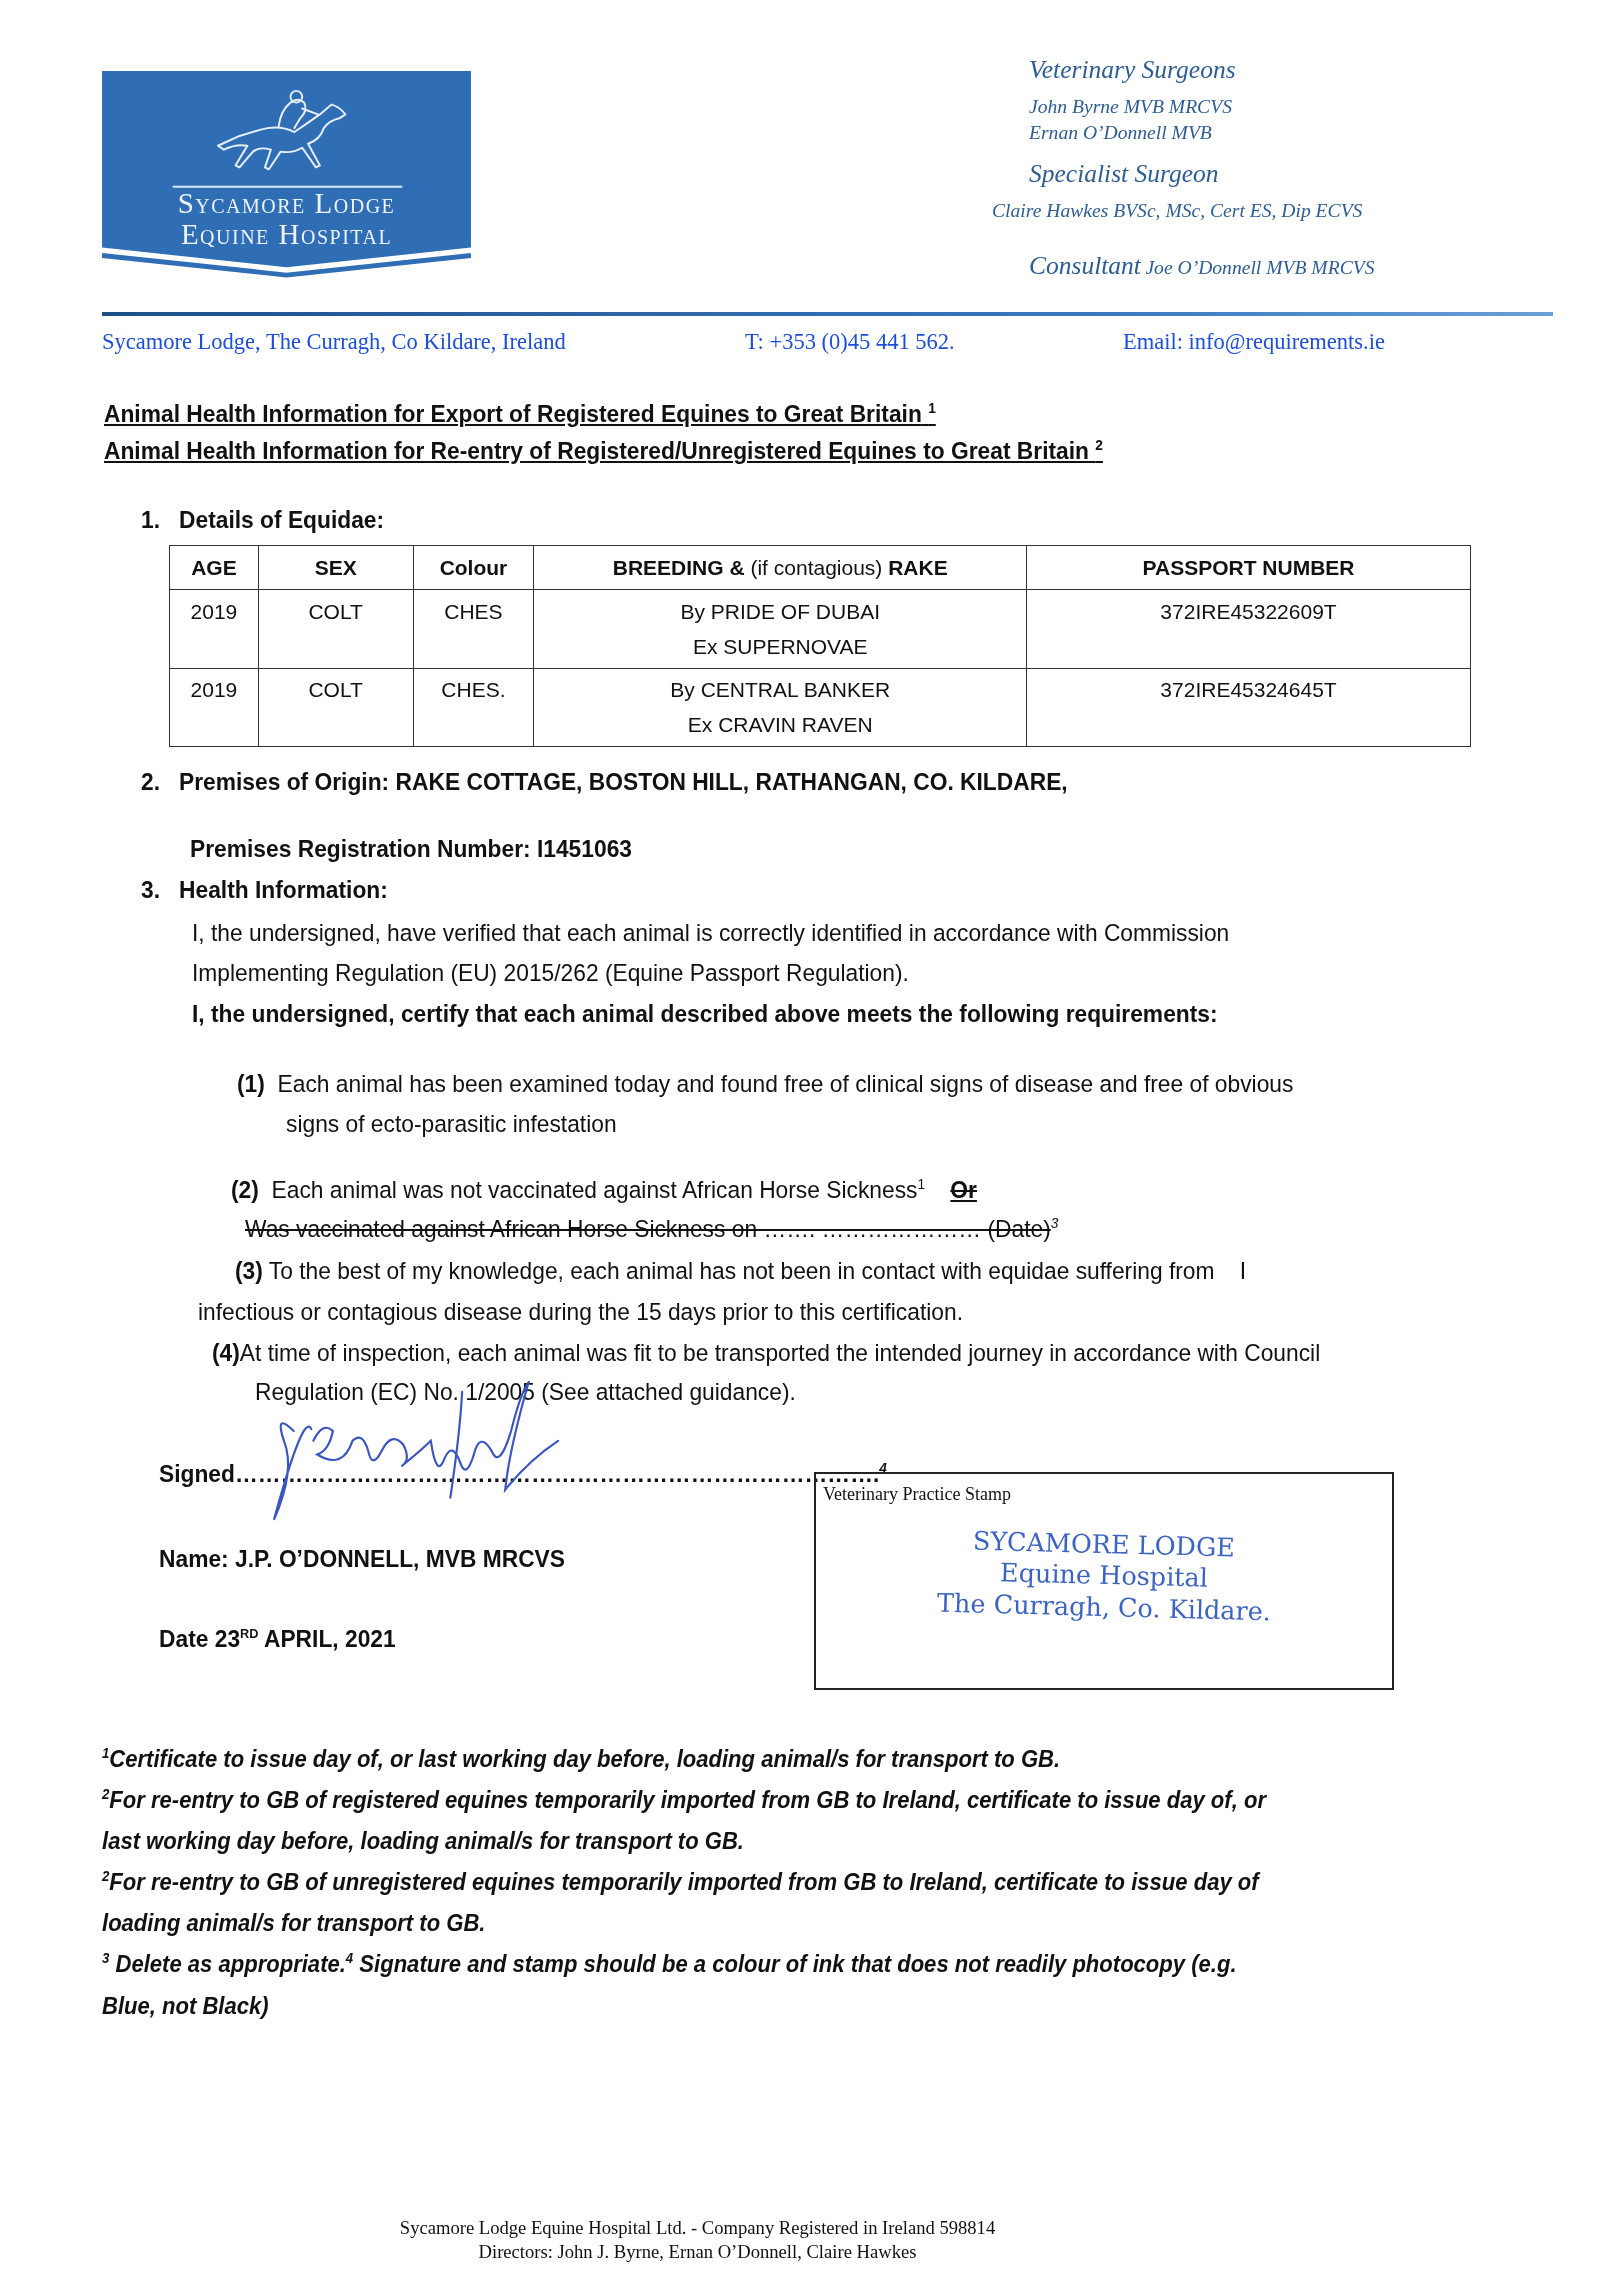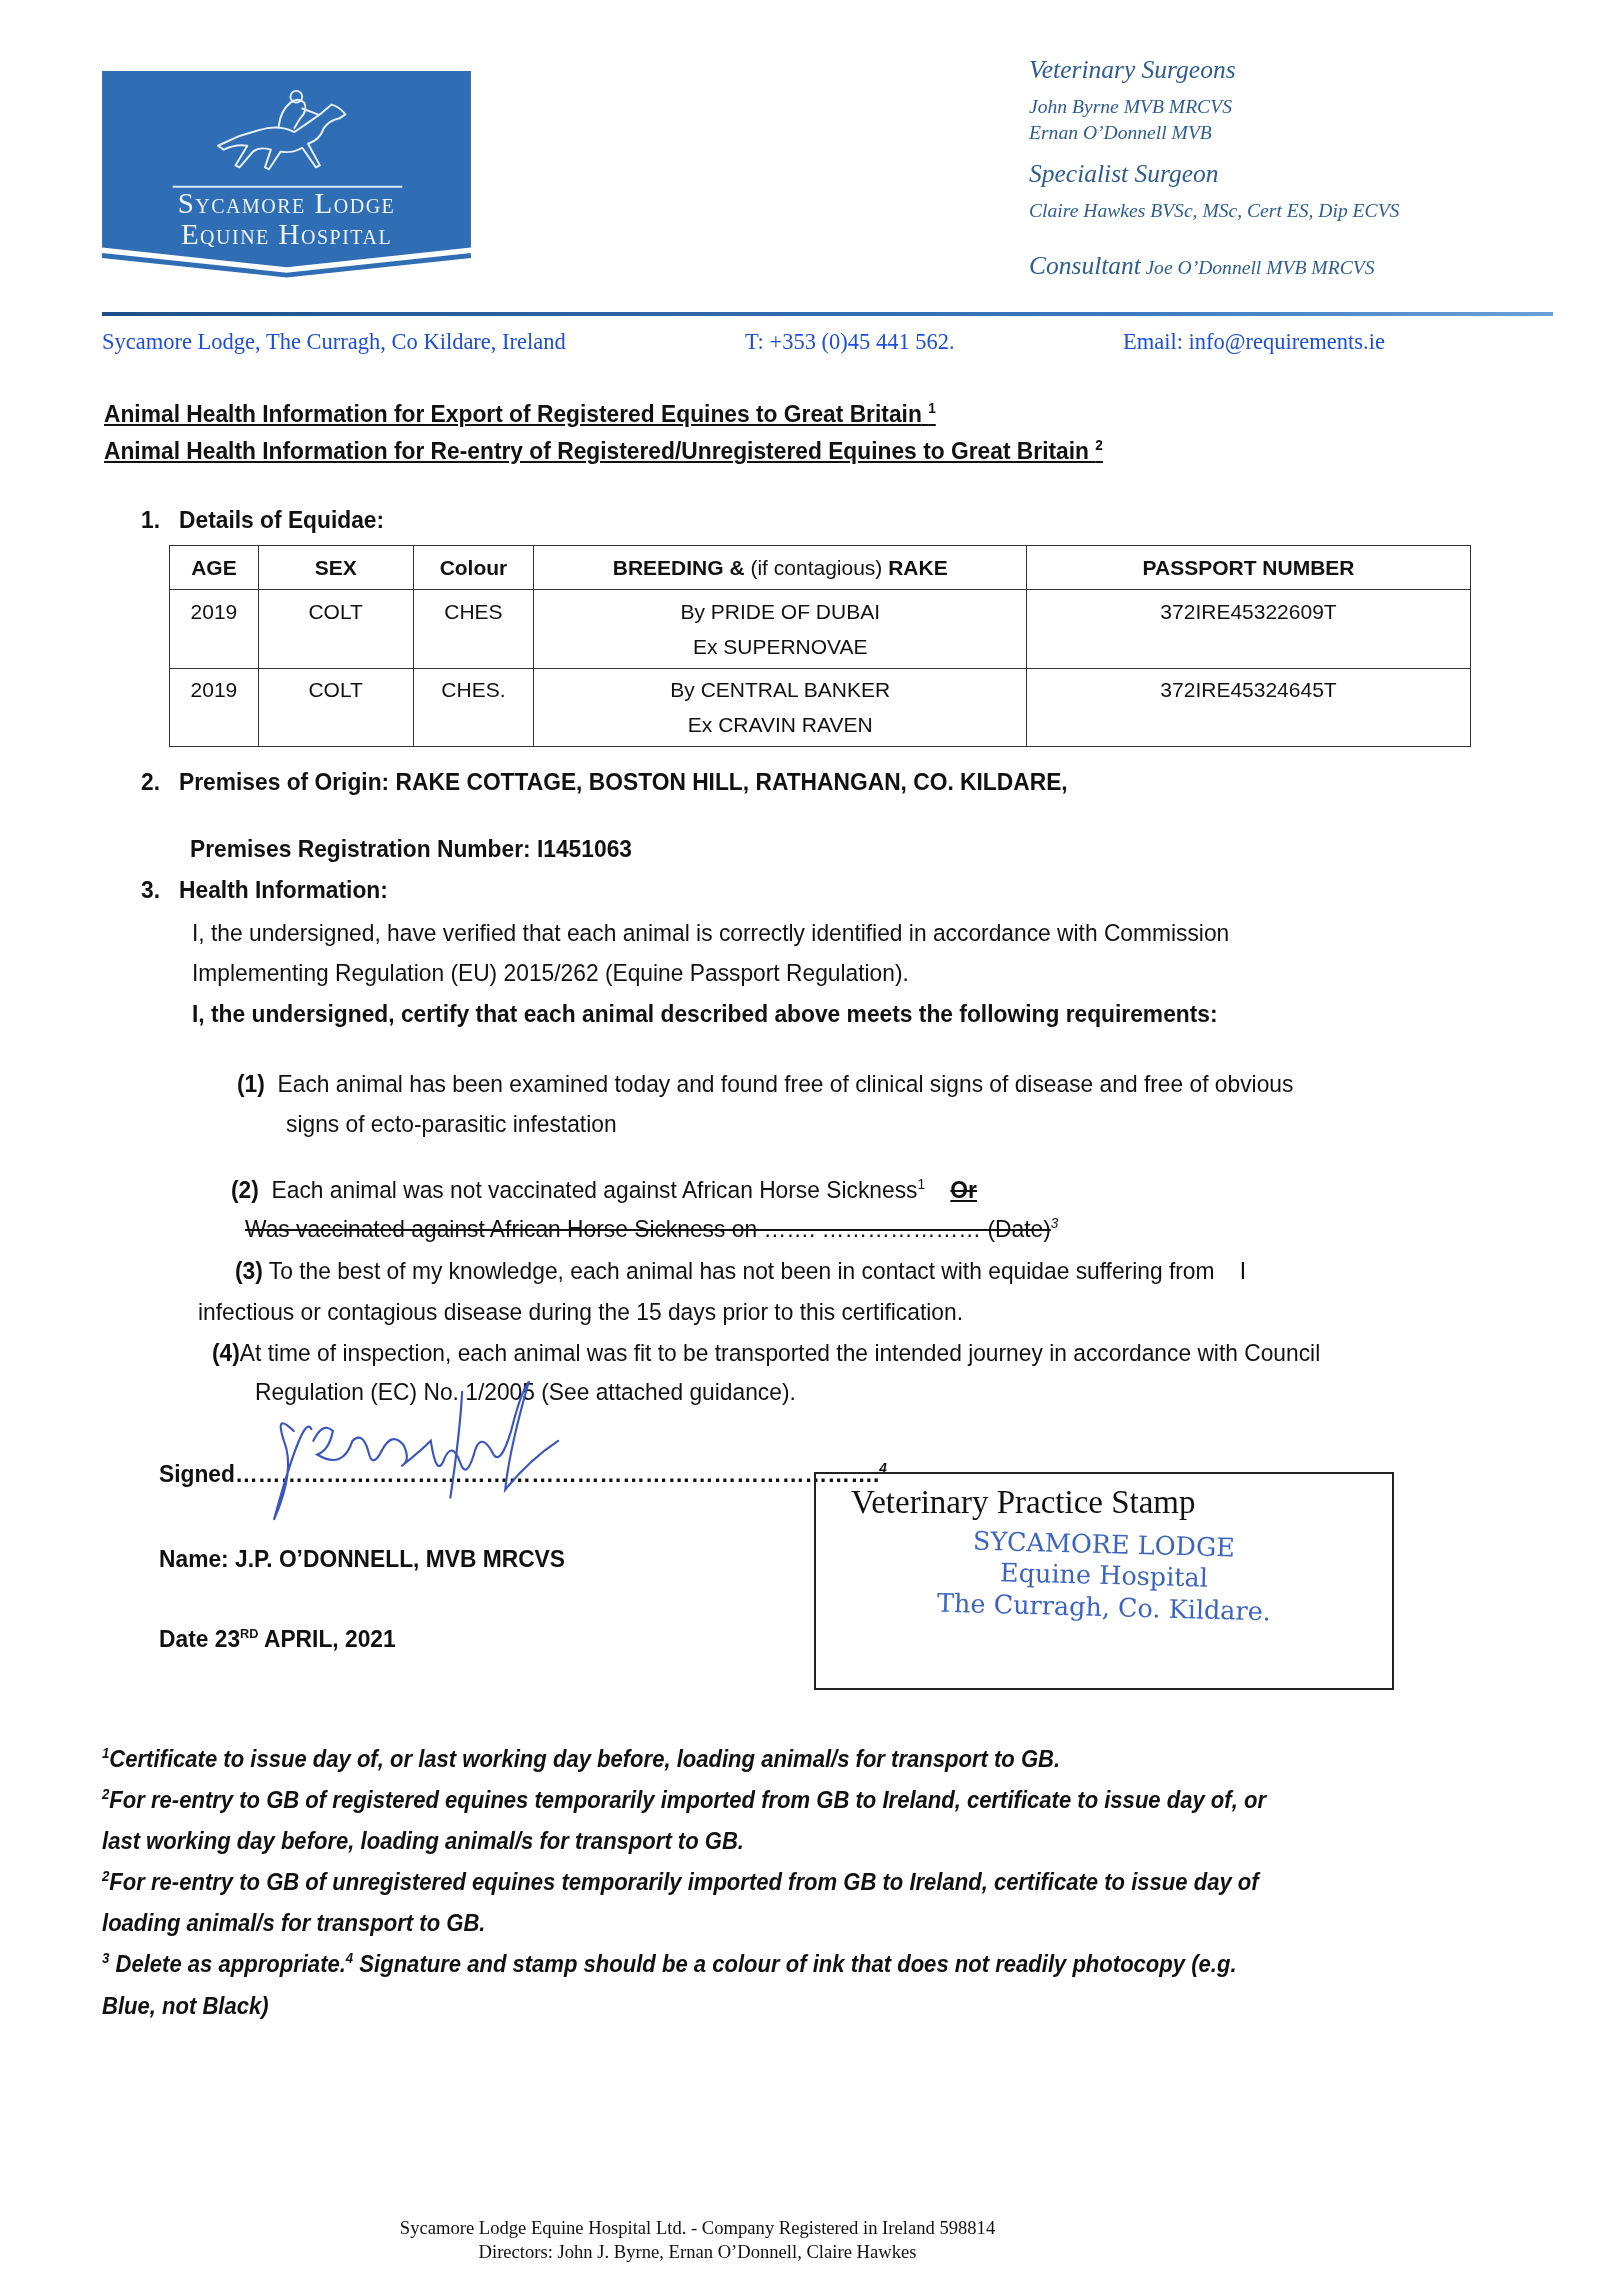--- a/index.html
+++ b/index.html
@@ -38,21 +38,21 @@
   #equidae-table td, #equidae-table th { border: 1.5px solid #333; font-size: 21px; text-align: center;
        vertical-align: top; padding: 3.9px 5.9px; line-height: 35px; font-weight: normal; }
   #equidae-table th { font-weight: bold; }
   .c-age { width: 76px; } .c-sex { width: 142px; } .c-col { width: 108px; }
   .c-breed { width: 480px; } .c-pass { width: 431px; }
 
   .strike { text-decoration: line-through; }
   .bold { font-weight: bold; }
 
   #stamp-box { left: 814px; top: 1472px; width: 576px; height: 214px; border: 2px solid #222; }
-  #stamp-box .label { position: absolute; left: 35px; top: 9.8px; font-family: "Liberation Serif", serif; font-size: 33px; }
+  #stamp-box .label { position: absolute; left: 7px; top: 9.8px; font-family: "Liberation Serif", serif; font-size: 18px; }
   #stamp-box .st { position: absolute; left: 0; width: 576px; text-align: center;
                    font-family: "DejaVu Serif", serif; color: #3c64c0; font-size: 25.5px; transform: rotate(1.5deg); }
 
   .foot { font-style: italic; font-weight: bold; font-size: 24.5px; left: 102px;
           transform: scaleX(0.9); transform-origin: left; white-space: nowrap; }
   .foot sup { font-size: 14.7px; }
 
   .company { width: 1395px; left: 0; text-align: center; font-family: "Liberation Serif", serif; font-size: 18.6px; }
 </style>
 </head>
@@ -73,21 +73,21 @@
     </g>
   </svg>
   <div class="line1">Sycamore Lodge</div>
   <div class="line2">Equine Hospital</div>
 </div>
 
 <div class="abs staff h" style="left:1029px;top:55px">Veterinary Surgeons</div>
 <div class="abs staff s" style="left:1029px;top:96px">John Byrne MVB MRCVS</div>
 <div class="abs staff s" style="left:1029px;top:122px">Ernan O’Donnell MVB</div>
 <div class="abs staff h" style="left:1029px;top:159px">Specialist Surgeon</div>
-<div class="abs staff s" style="left:1029px;top:200px">Claire Hawkes BVSc, MSc, Cert ES, Dip ECVS</div>
+<div class="abs staff s" style="left:992px;top:200px">Claire Hawkes BVSc, MSc, Cert ES, Dip ECVS</div>
 <div class="abs" style="left:1029px;top:251px;white-space:nowrap">
   <span class="staff h">Consultant</span>
   <span class="staff s">Joe O’Donnell MVB MRCVS</span>
 </div>
 
 <div id="header-rule" class="abs"></div>
 
 <div class="abs contact" style="left:102px">Sycamore Lodge, The Curragh, Co Kildare, Ireland</div>
 <div class="abs contact" style="left:745px">T: +353 (0)45 441 562.</div>
 <div class="abs contact" style="left:1123px">Email: info@requirements.ie</div>

